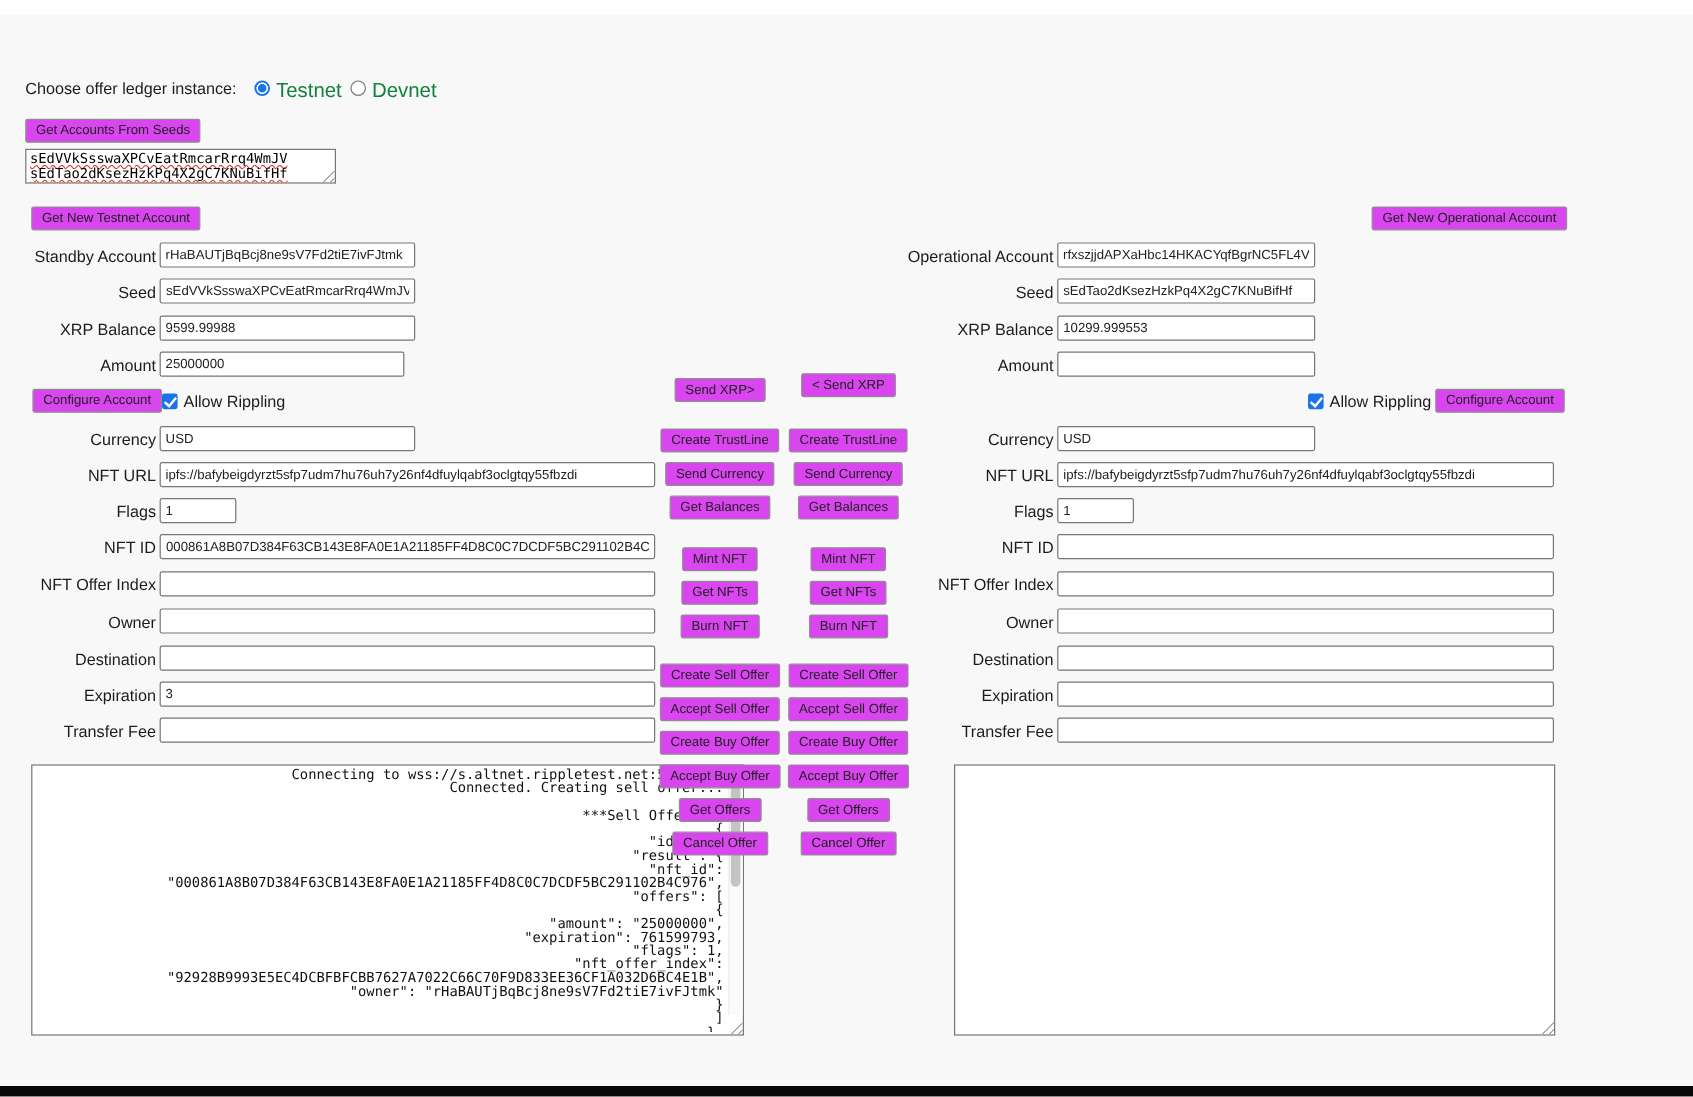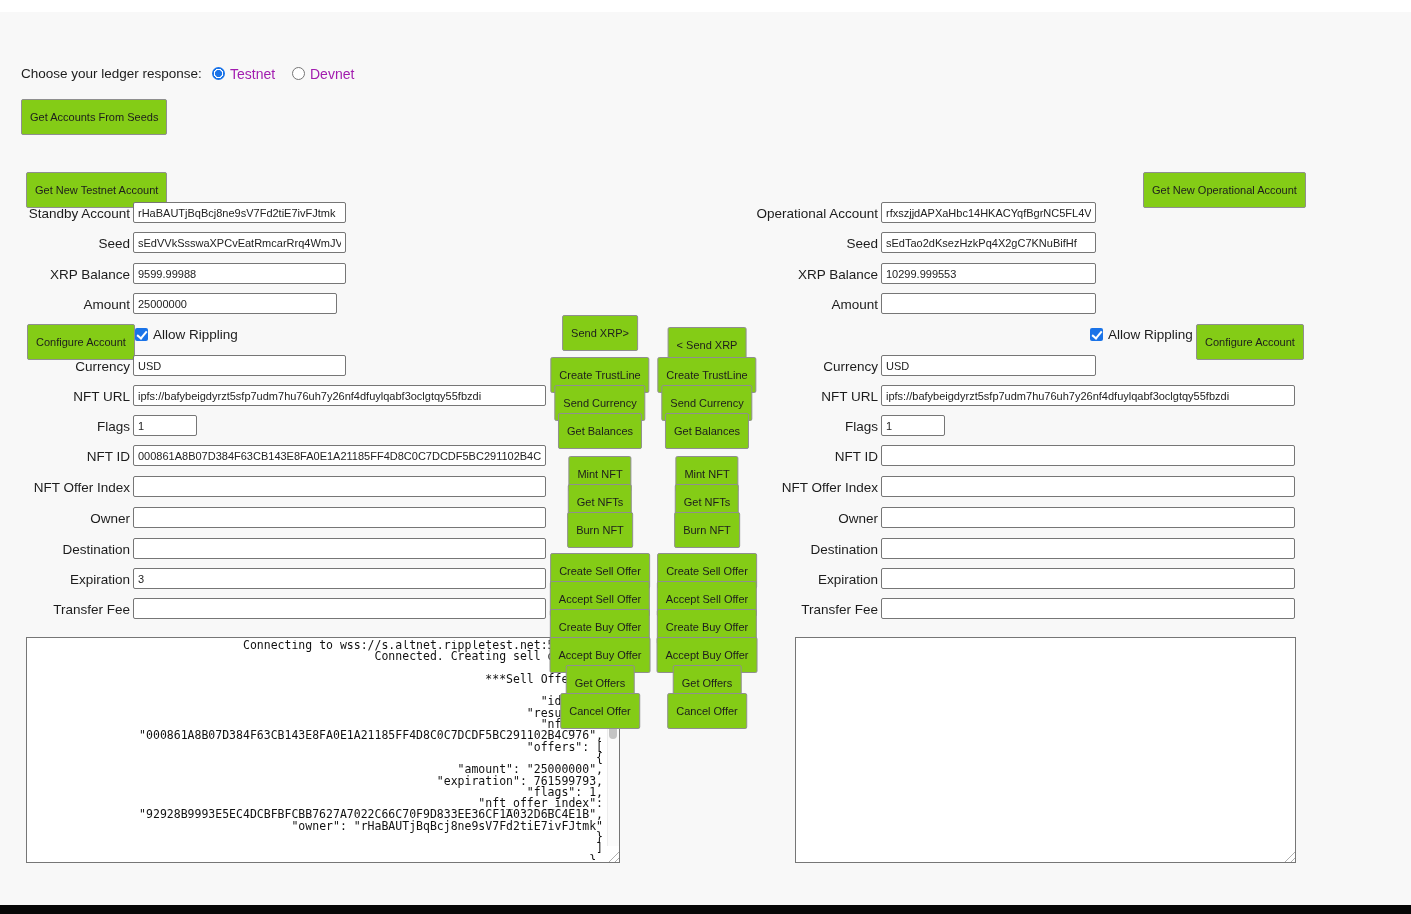--- a/index.html
+++ b/index.html
@@ -11,28 +11,28 @@
 
   .title { position:absolute; left:21px; top:22px; font-size:23px; font-weight:600; color:#121212; letter-spacing:0.3px; }
 
   .lbl { position:absolute; font-size:13.5px; color:#1c1c1c; text-align:right; line-height:15px; white-space:nowrap; }
   .lbl-left { left:0; width:130px; }
   .lbl-right { left:650px; width:228px; }
 
   .inp { position:absolute; height:21px; border:1px solid #767676; border-radius:2px; background:#fff;
          font-family:"Liberation Sans", sans-serif; font-size:11px; color:#222; padding:0 4px; outline:none; }
 
-  .btn { position:absolute; height:36px; background:#84cc16; border:1px solid #8f8f8f; border-radius:2px;
+  .btn { position:absolute; height:20px; background:#d946ef; border:1px solid #8f8f8f; border-radius:2px;
          font-family:"Liberation Sans", sans-serif; font-size:11px; color:#1d1d1d; padding:0 8px; white-space:nowrap; cursor:default; }
   .btn-mid { transform:translateX(-50%); }
 
   .radio { position:absolute; width:13px; height:13px; border-radius:50%; }
   .radio.on  { background:radial-gradient(circle at 50% 50%, #1a73e8 0 3.2px, #ffffff 3.9px 4.6px, #1a73e8 5px 6.5px); }
   .radio.off { background:#fff; border:1px solid #767676; }
-  .radio-lbl { position:absolute; font-size:14px; color:#a21caf; }
+  .radio-lbl { position:absolute; font-size:17px; color:#15803d; }
 
   .cb { position:absolute; width:13px; height:13px; background:#1a73e8; border-radius:2px; }
   .cb::after { content:""; position:absolute; left:4px; top:1px; width:4px; height:8px;
                border-right:2px solid #fff; border-bottom:2px solid #fff; transform:rotate(40deg); }
   .cb-lbl { position:absolute; font-size:13.5px; color:#1c1c1c; }
 
   .ta { position:absolute; background:#fff; border:1px solid #767676; overflow:hidden; }
   .mono { font-family:"DejaVu Sans Mono", monospace; }
   .seeds { left:21px; top:124px; width:259px; height:29px; font-size:11.5px; line-height:12px; padding:1px 3px; white-space:pre; }
   .squiggle { text-decoration:underline wavy #e34034; text-decoration-thickness:1px; text-decoration-skip-ink:none; text-underline-offset:1px; }
@@ -48,27 +48,29 @@
           background:repeating-linear-gradient(135deg, transparent 0 3px, #9a9a9a 3px 4px);
           clip-path:polygon(100% 0, 100% 100%, 0 100%); opacity:0.8; }
 </style>
 </head>
 <body>
 
 <div class="page">
   <div class="top-strip"></div>
 
 
-  <div class="lbl" style="left:21px; top:66px; width:200px; text-align:left;">Choose your ledger response:</div>
+  <div class="lbl" style="left:21px; top:66px; width:200px; text-align:left;">Choose offer ledger instance:</div>
   <span class="radio on" style="left:212px; top:67px;"></span>
   <span class="radio-lbl" style="left:230px; top:66px;">Testnet</span>
   <span class="radio off" style="left:292px; top:67px;"></span>
   <span class="radio-lbl" style="left:310px; top:66px;">Devnet</span>
 
   <button class="btn" style="left:21px; top:99px;">Get Accounts From Seeds</button>
+  <div class="ta seeds mono"><span class="squiggle">sEdVVkSsswaXPCvEatRmcarRrq4WmJV</span>
+<span class="squiggle">sEdTao2dKsezHzkPq4X2gC7KNuBifHf</span><div class="grip"></div></div>
 
   <button class="btn" style="left:26px; top:172px;">Get New Testnet Account</button>
 
   <div class="lbl lbl-left" style="top:206px;">Standby Account</div>
   <input class="inp" style="left: 133px; top: 202px; width: 213px;" value="rHaBAUTjBqBcj8ne9sV7Fd2tiE7ivFJtmk">
   <div class="lbl lbl-left" style="top:236px;">Seed</div>
   <input class="inp" style="left: 133px; top: 232px; width: 213px;" value="sEdVVkSsswaXPCvEatRmcarRrq4WmJV">
   <div class="lbl lbl-left" style="top:267px;">XRP Balance</div>
   <input class="inp" style="left: 133px; top: 263px; width: 213px;" value="9599.99988">
   <div class="lbl lbl-left" style="top:297px;">Amount</div>
@@ -130,21 +132,21 @@
   <button class="btn btn-mid" style="left:600px; top:456px;">Mint NFT</button>
   <button class="btn btn-mid" style="left:600px; top:484px;">Get NFTs</button>
   <button class="btn btn-mid" style="left:600px; top:512px;">Burn NFT</button>
   <button class="btn btn-mid" style="left:600px; top:553px;">Create Sell Offer</button>
   <button class="btn btn-mid" style="left:600px; top:581px;">Accept Sell Offer</button>
   <button class="btn btn-mid" style="left:600px; top:609px;">Create Buy Offer</button>
   <button class="btn btn-mid" style="left:600px; top:637px;">Accept Buy Offer</button>
   <button class="btn btn-mid" style="left:600px; top:665px;">Get Offers</button>
   <button class="btn btn-mid" style="left:600px; top:693px;">Cancel Offer</button>
 
-  <button class="btn btn-mid" style="left:707px; top:327px;text-align:right;">&lt; Send XRP</button>
+  <button class="btn btn-mid" style="left:707px; top:311px;text-align:right;">&lt; Send XRP</button>
   <button class="btn btn-mid" style="left:707px; top:357px;">Create TrustLine</button>
   <button class="btn btn-mid" style="left:707px; top:385px;">Send Currency</button>
   <button class="btn btn-mid" style="left:707px; top:413px;">Get Balances</button>
   <button class="btn btn-mid" style="left:707px; top:456px;">Mint NFT</button>
   <button class="btn btn-mid" style="left:707px; top:484px;">Get NFTs</button>
   <button class="btn btn-mid" style="left:707px; top:512px;">Burn NFT</button>
   <button class="btn btn-mid" style="left:707px; top:553px;">Create Sell Offer</button>
   <button class="btn btn-mid" style="left:707px; top:581px;">Accept Sell Offer</button>
   <button class="btn btn-mid" style="left:707px; top:609px;">Create Buy Offer</button>
   <button class="btn btn-mid" style="left:707px; top:637px;">Accept Buy Offer</button>

